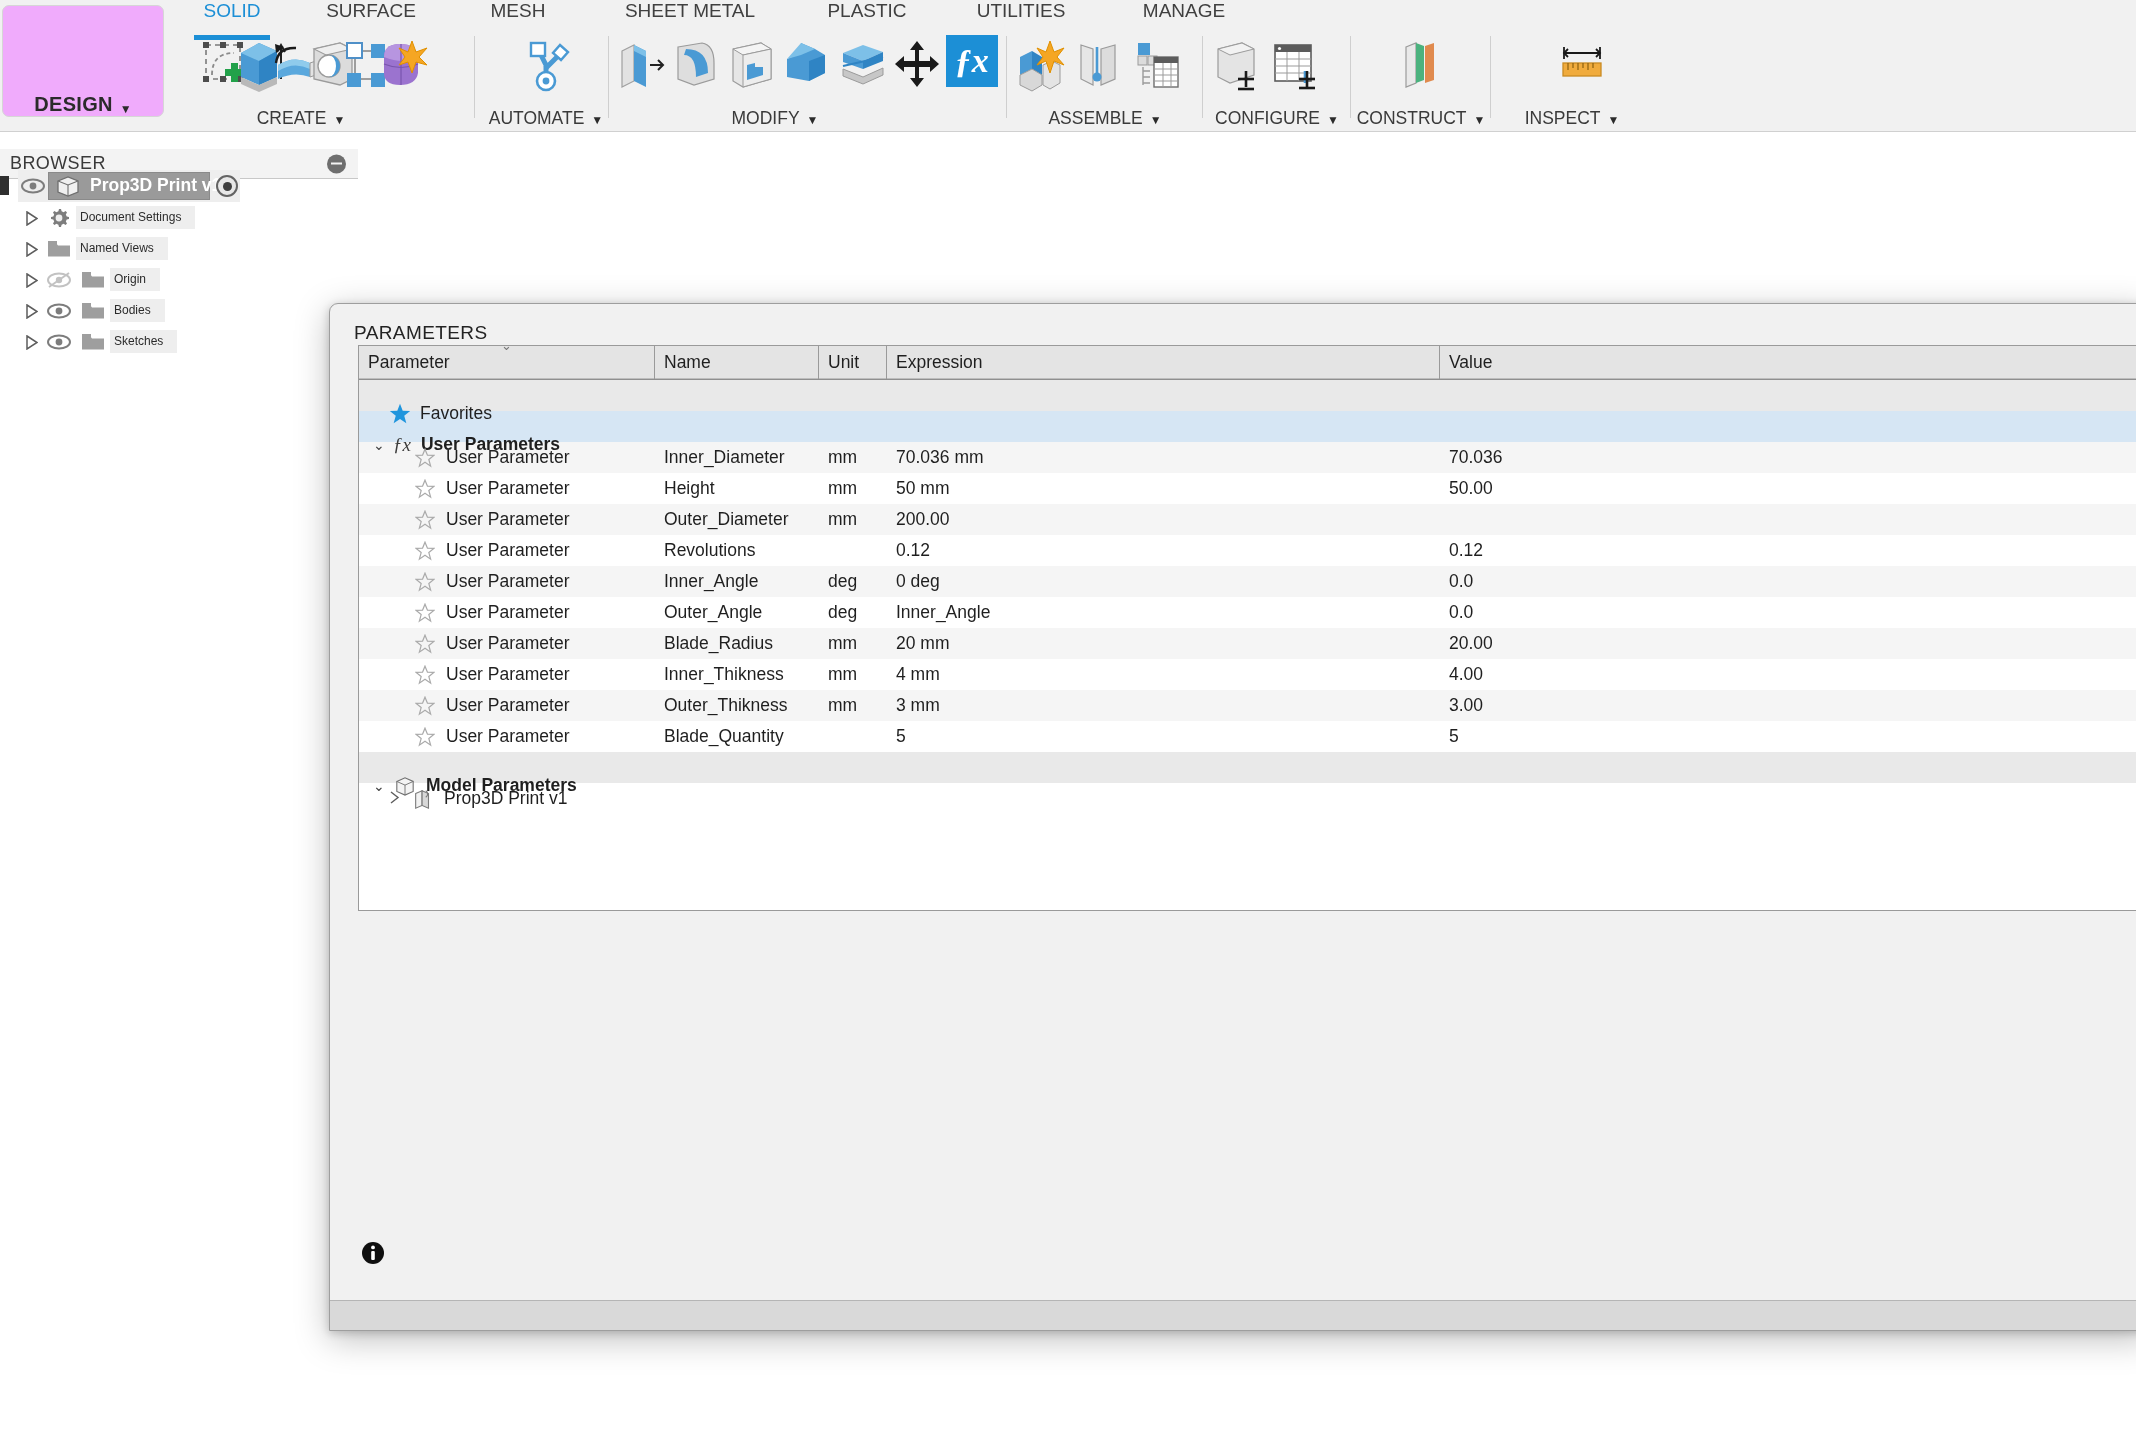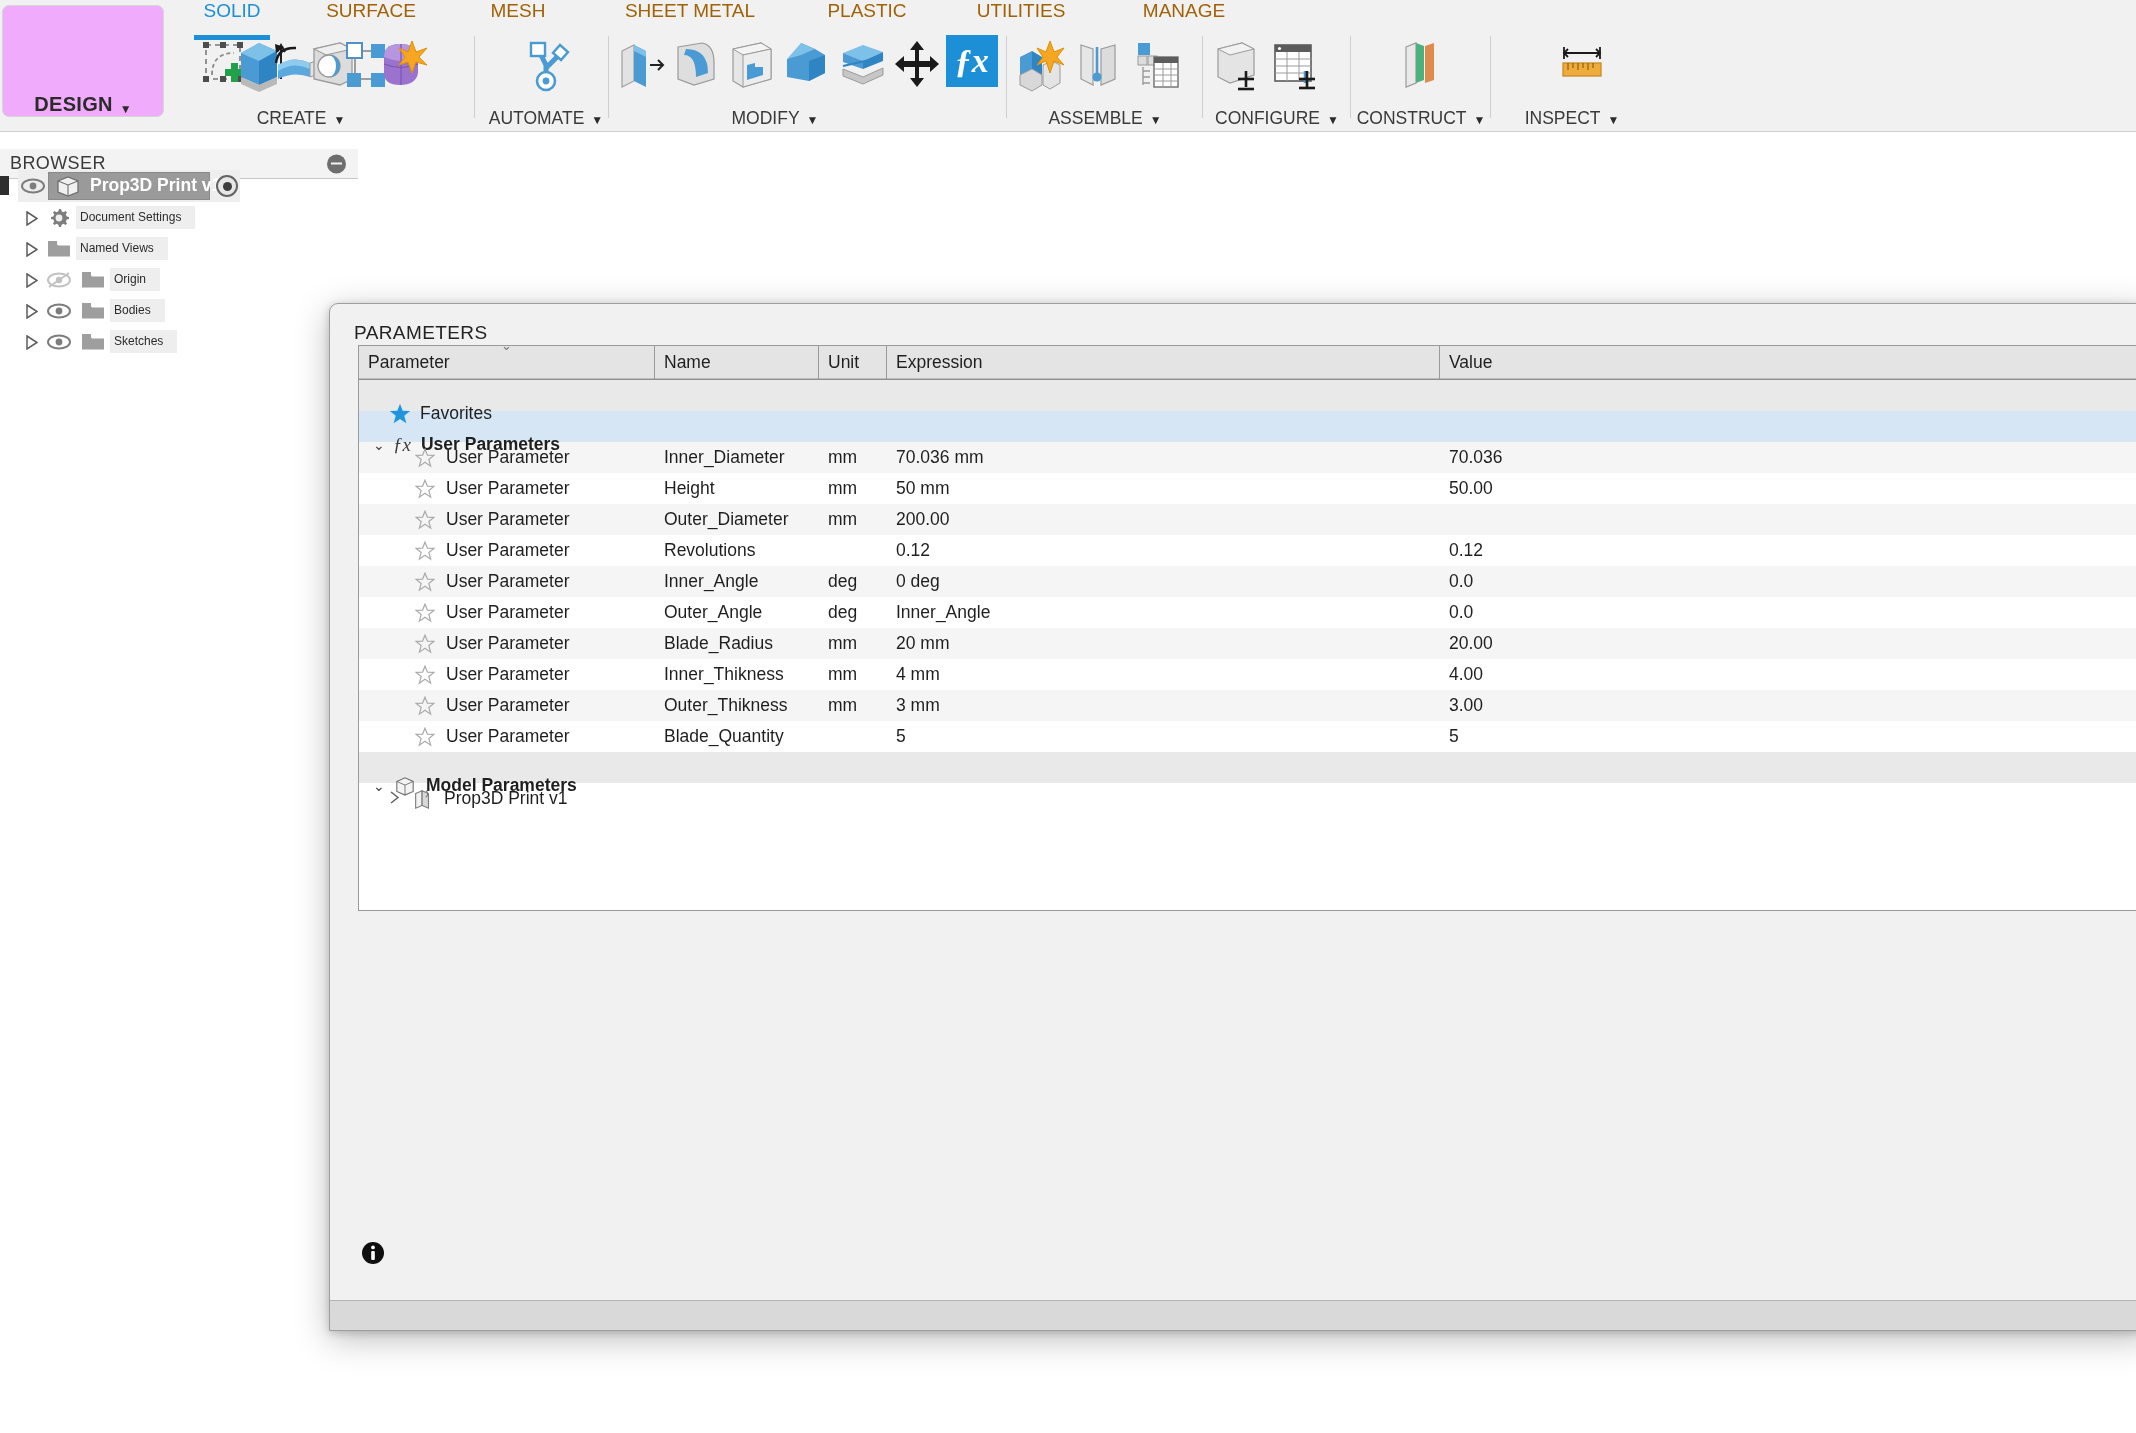--- a/index.html
+++ b/index.html
@@ -23,21 +23,21 @@
     display: flex; align-items: flex-end; justify-content: center;
   }
   #design-chip .lbl {
     font-size: 20px; font-weight: bold; color: #2b2b2b; letter-spacing: .3px;
   }
   .caret { font-size: 12px; margin-left: 7px; color: #2b2b2b; }
 
   .tabstrip { position: absolute; left: 170px; top: 0; height: 34px; }
   .rtab {
     position: absolute; top: 0; height: 34px;
-    font-size: 19px; color: #a16207;
+    font-size: 19px; color: #404040;
     display: flex; align-items: flex-start; justify-content: center;
     white-space: nowrap; cursor: default;
   }
   .rtab.active { color: #1c8fd6; }
   .rtab .bar {
     position: absolute; left: 50%; transform: translateX(-50%);
     bottom: -6px; width: 76px; height: 5px; background: #1c8fd6;
   }
 
   .panel { position: absolute; top: 30px; height: 100px; }

